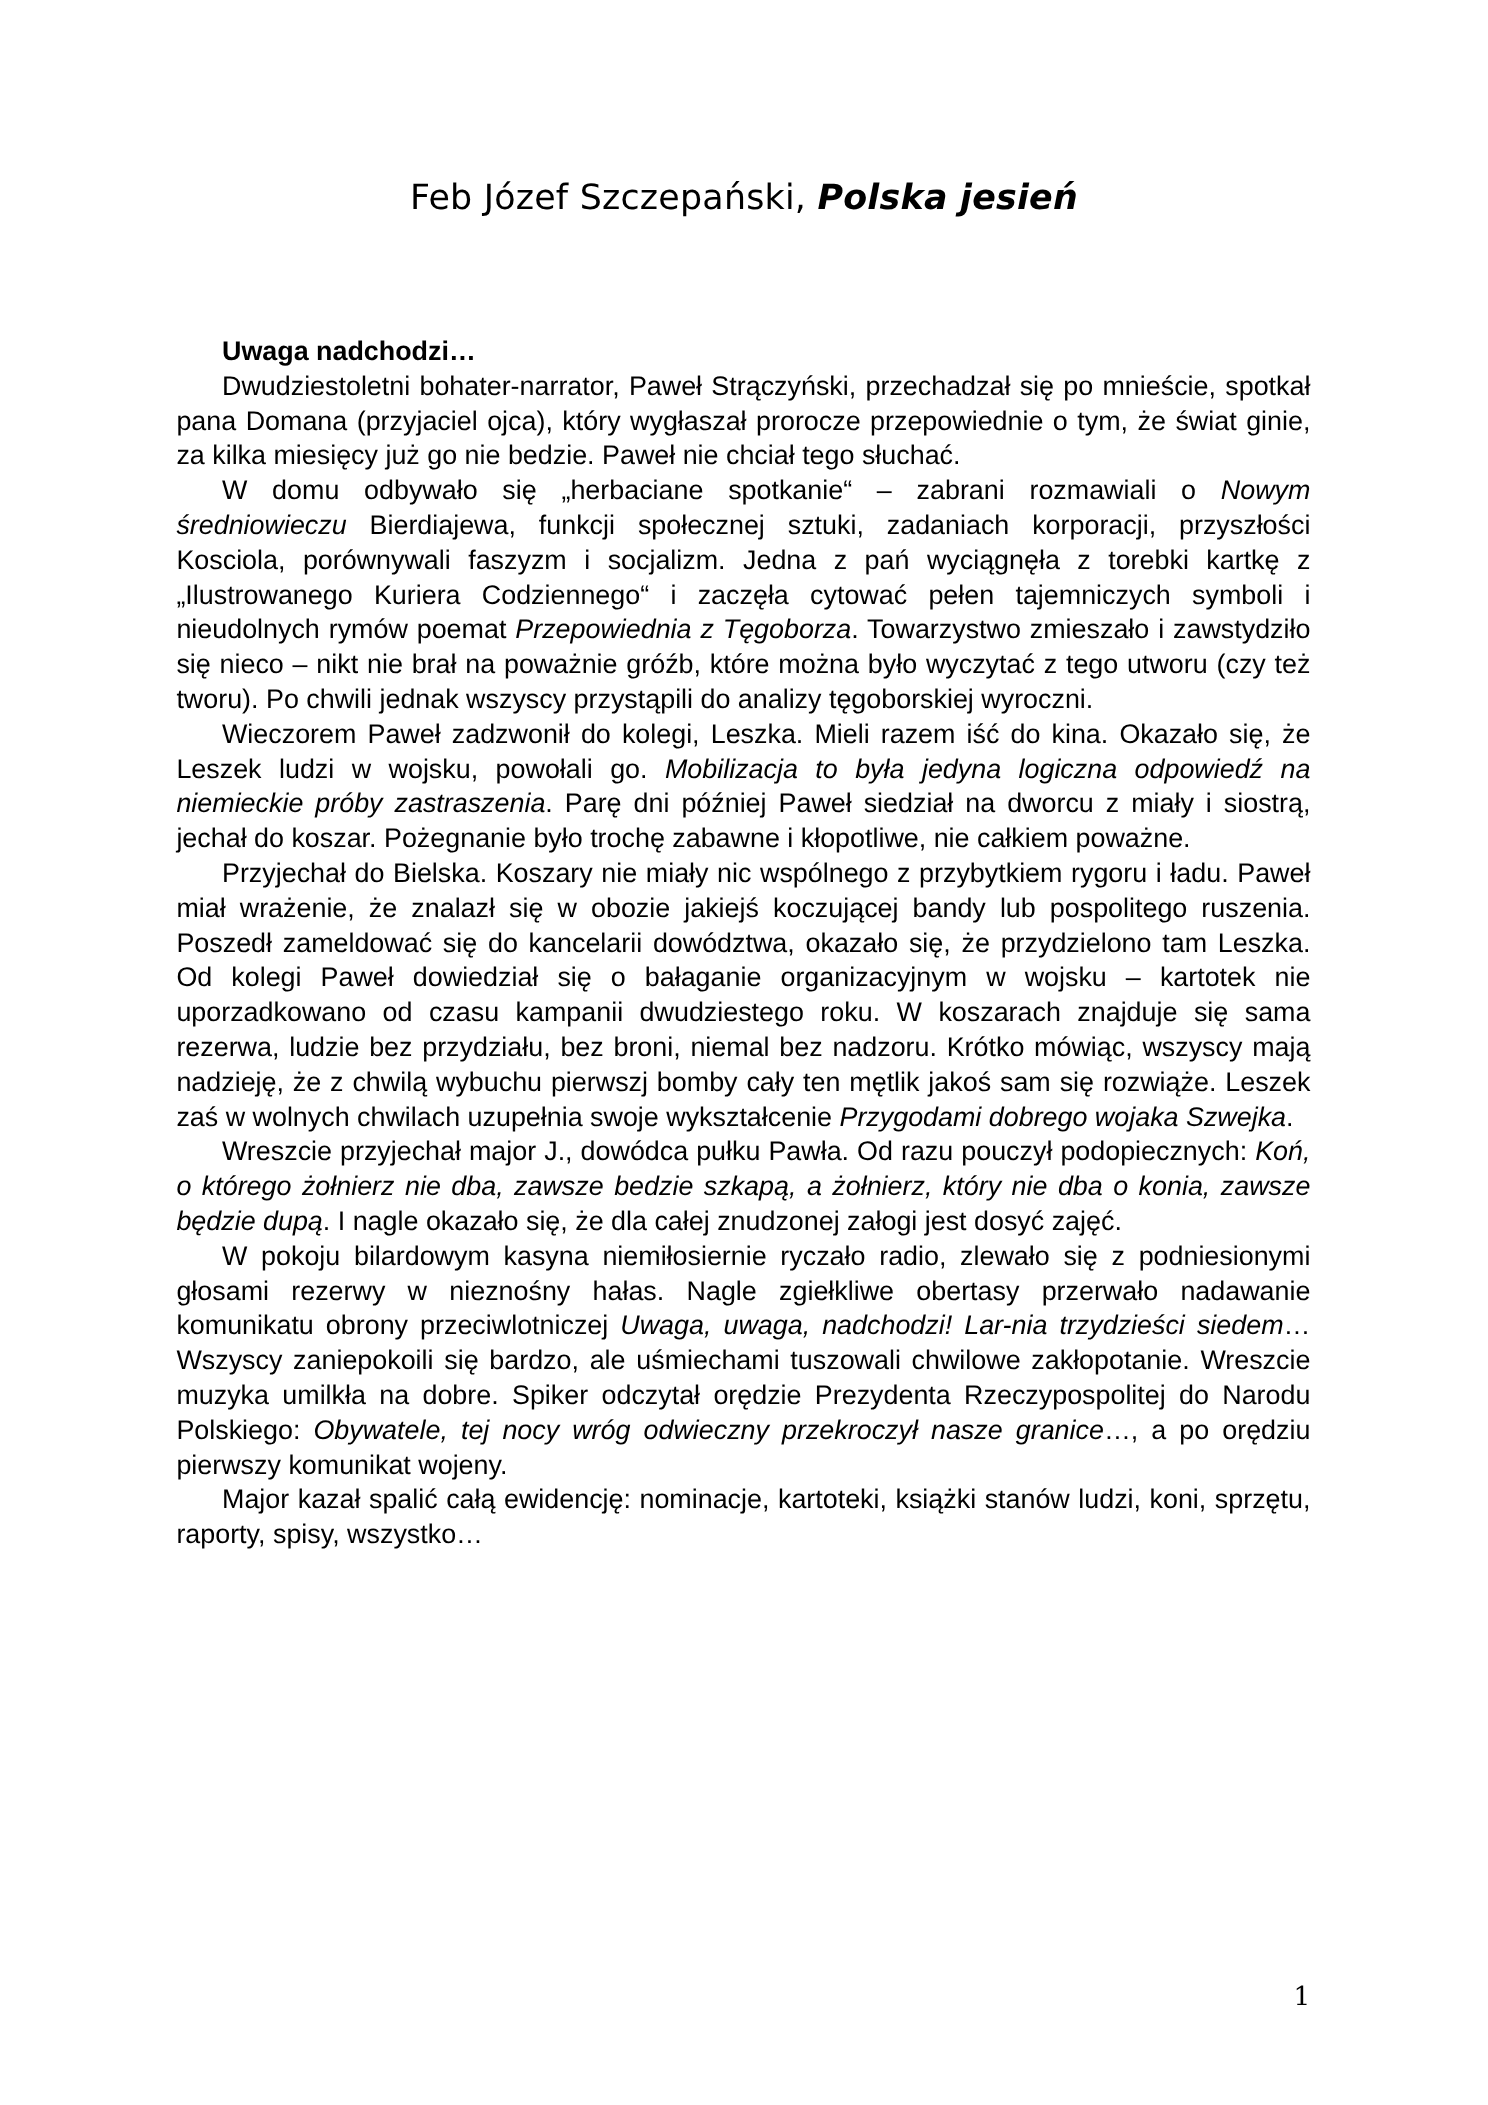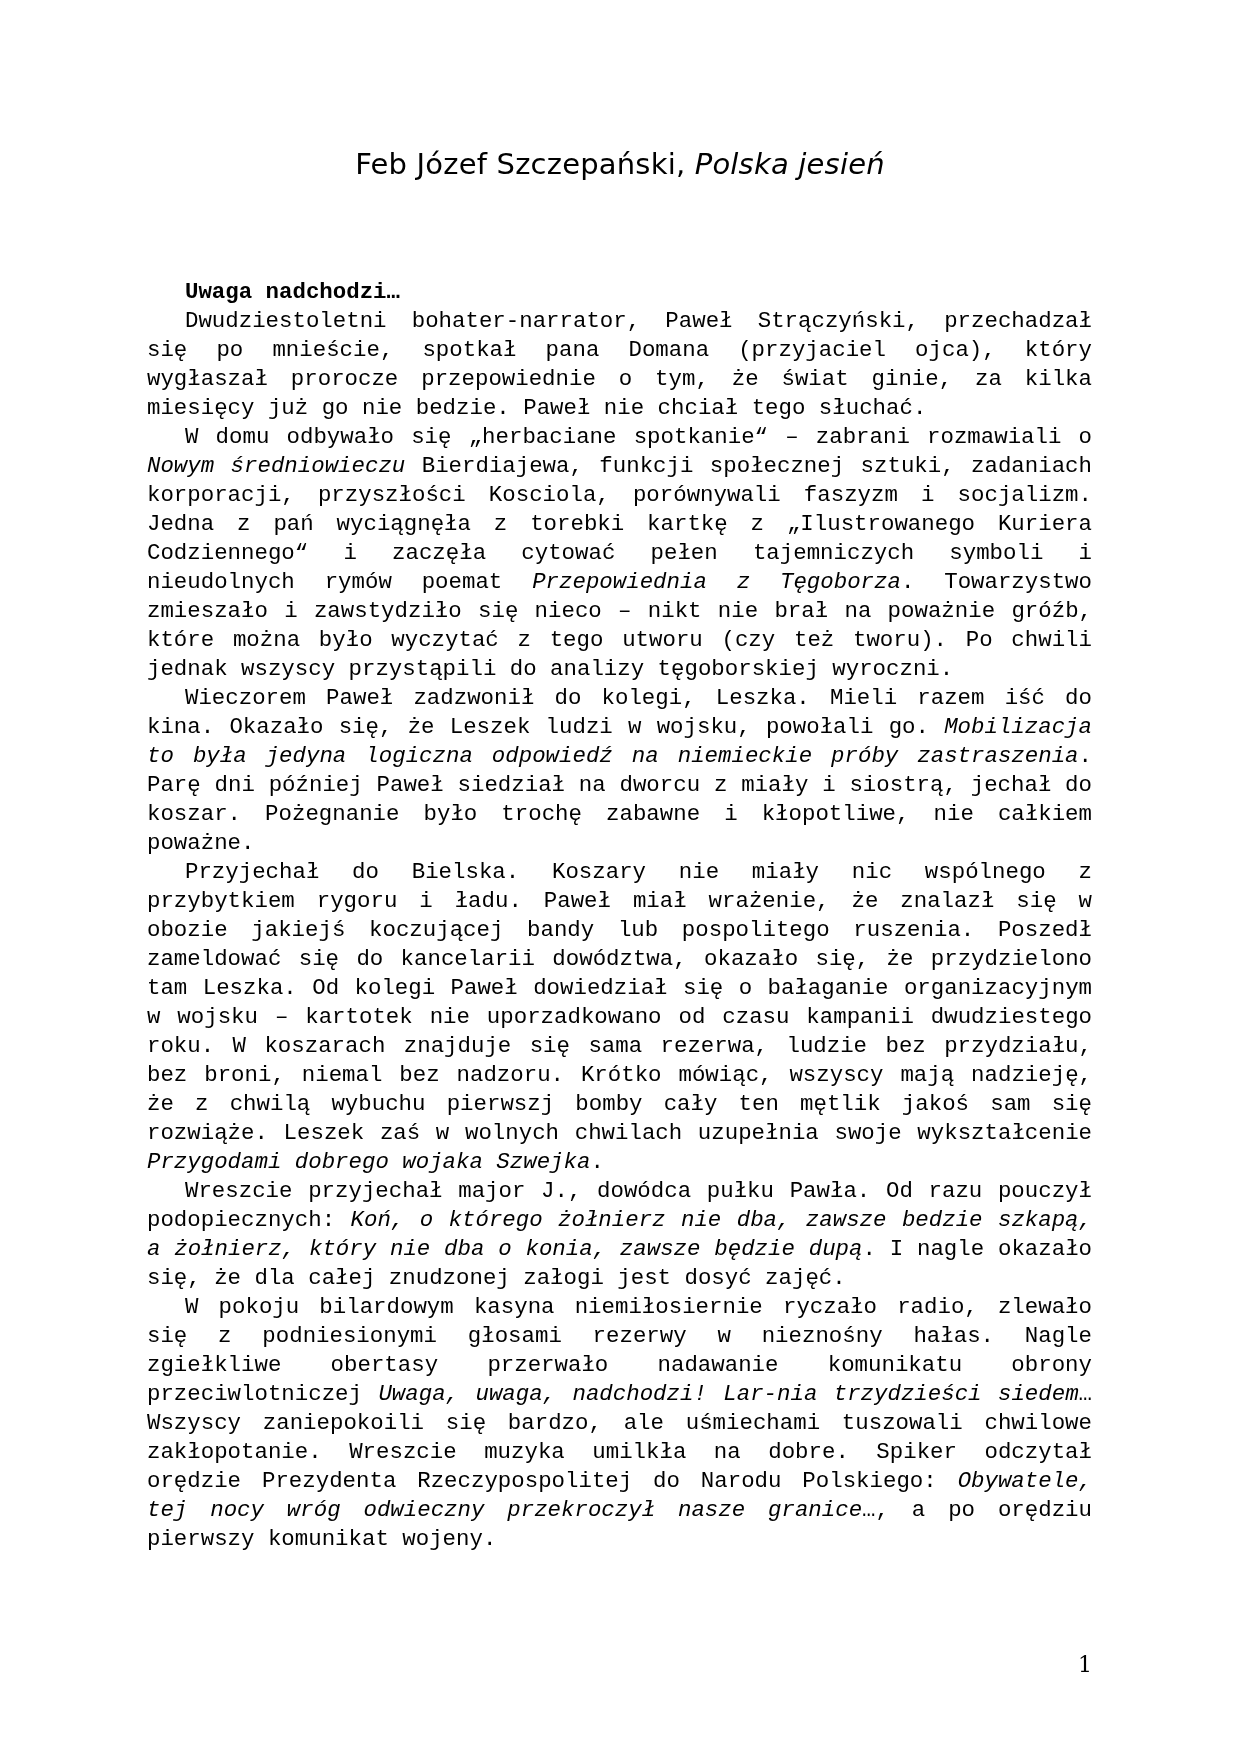--- a/index.html
+++ b/index.html
@@ -2,24 +2,24 @@
 <html><head>
   <meta charset="utf-8">
   <style>
     html, body { margin: 0; padding: 0; background: #ffffff; }
     body { width: 1240px; height: 1754px; position: relative; overflow: hidden; color: #000; }
     .page { position: absolute; left: 0; top: 0; width: 1240px; height: 1754px; background: #ffffff; }
     .title {
       position: absolute; left: 0; top: 146px; width: 1240px; text-align: center;
       font-family: "DejaVu Sans", sans-serif; font-size: 29px; line-height: 36px; letter-spacing: 0.2px;
     }
-    .title .work { font-weight: normal; font-style: italic; }
+    .title .work { font-weight: bold; font-style: italic; }
     .body {
       position: absolute; left: 147px; top: 278px; width: 945px;
-      font-family: Liberation Mono, monospace; font-size: 22.4px; line-height: 29px;
+      font-family: Liberation Sans, sans-serif; font-size: 22.4px; line-height: 29px;
       text-align: justify; hyphens: none;
     }
     .body p { margin: 0; text-indent: 38px; }
     .body h2 { margin: 0; padding-left: 38px; font-size: 22.4px; line-height: 29px; font-weight: bold; }
     .body em { font-style: italic; }
     .page-number {
       position: absolute; right: 148px; top: 1652px;
       font-family: "DejaVu Serif", serif; font-size: 22px; line-height: 26px;
     }
   </style>
@@ -51,16 +51,19 @@
     </p>
 
     <p>
       <span>Wreszcie przyjechał major J., dowódca pułku Pawła. Od razu pouczył podopiecznych: </span><em>Koń, o którego żołnierz nie dba, zawsze bedzie szkapą, a żołnierz, który nie dba o konia, zawsze będzie dupą</em><span>. I nagle okazało się, że dla całej znudzonej załogi jest dosyć zajęć.</span>
     </p>
 
     <p>
       <span>W pokoju bilardowym kasyna niemiłosiernie ryczało radio, zlewało się z podniesionymi głosami rezerwy w nieznośny hałas. Nagle zgiełkliwe obertasy przerwało nadawanie komunikatu obrony przeciwlotniczej </span><em>Uwaga, uwaga, nadchodzi! Lar-nia trzydzieści siedem</em><span>… Wszyscy zaniepokoili się bardzo, ale uśmiechami tuszowali chwilowe zakłopotanie. Wreszcie muzyka umilkła na dobre. Spiker odczytał orędzie Prezydenta Rzeczypospolitej do Narodu Polskiego: </span><em>Obywatele, tej nocy wróg odwieczny przekroczył nasze granice</em><span>…, a po orędziu pierwszy komunikat wojeny.</span>
     </p>
 
+    <p>
+      <span>Major kazał spalić całą ewidencję: nominacje, kartoteki, książki stanów ludzi, koni, sprzętu, raporty, spisy, wszystko…</span>
+    </p>
   </div>
 
   <div class="page-number">1</div>
 </div>
 
 </body></html>

